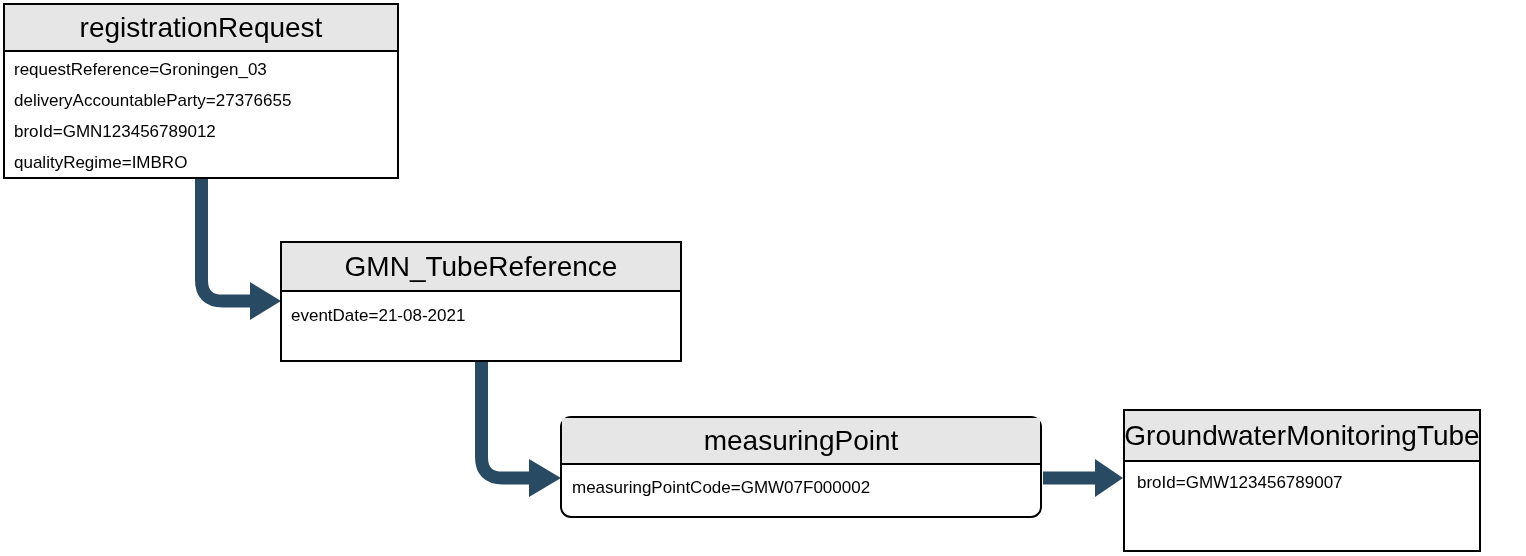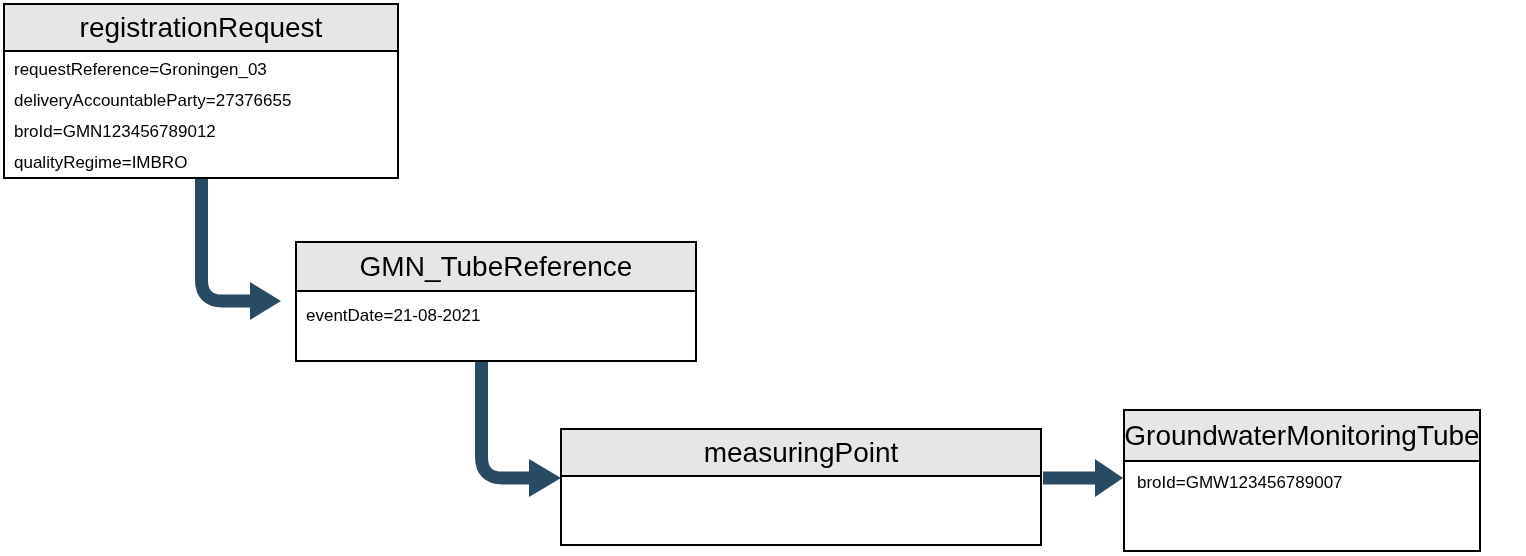--- a/index.html
+++ b/index.html
@@ -83,29 +83,32 @@
   <div class="node" style="left:3px; top:3px; width:396px; height:176px;">
     <div class="node-header" style="height:47px;">registrationRequest</div>
     <div class="node-body" style="padding:2px 0 0 9px; height:125px;">
       <div class="attr-line">requestReference=Groningen_03</div>
       <div class="attr-line">deliveryAccountableParty=27376655</div>
       <div class="attr-line">broId=GMN123456789012</div>
       <div class="attr-line">qualityRegime=IMBRO</div>
     </div>
   </div>
 
-  <div class="node" style="left:280px; top:241px; width:402px; height:121px;margin-left:15px;">
+  <div class="node" style="left:280px; top:241px; width:402px; height:121px;">
     <div class="node-header" style="height:49px;">GMN_TubeReference</div>
     <div class="node-body" style="padding:8px 0 0 9px; height:68px;">
       <div class="attr-line">eventDate=21-08-2021</div>
     </div>
   </div>
 
-  <div class="node" style="left:560px; top:428px; width:482px; height:118px;">
+  <div class="node" style="left:560px; top:416px; width:482px; height:102px;border-radius:11px;">
     <div class="node-header" style="height:47px;">measuringPoint</div>
+    <div class="node-body" style="padding:7px 0 0 10px; height:51px;">
+      <div class="attr-line">measuringPointCode=GMW07F000002</div>
+    </div>
   </div>
 
   <div class="node" style="left:1123px; top:409px; width:358px; height:143px;">
     <div class="node-header" style="height:51px;">GroundwaterMonitoringTube</div>
     <div class="node-body" style="padding:5px 0 0 12px; height:86px;">
       <div class="attr-line">broId=GMW123456789007</div>
     </div>
   </div>
 
 </div>

